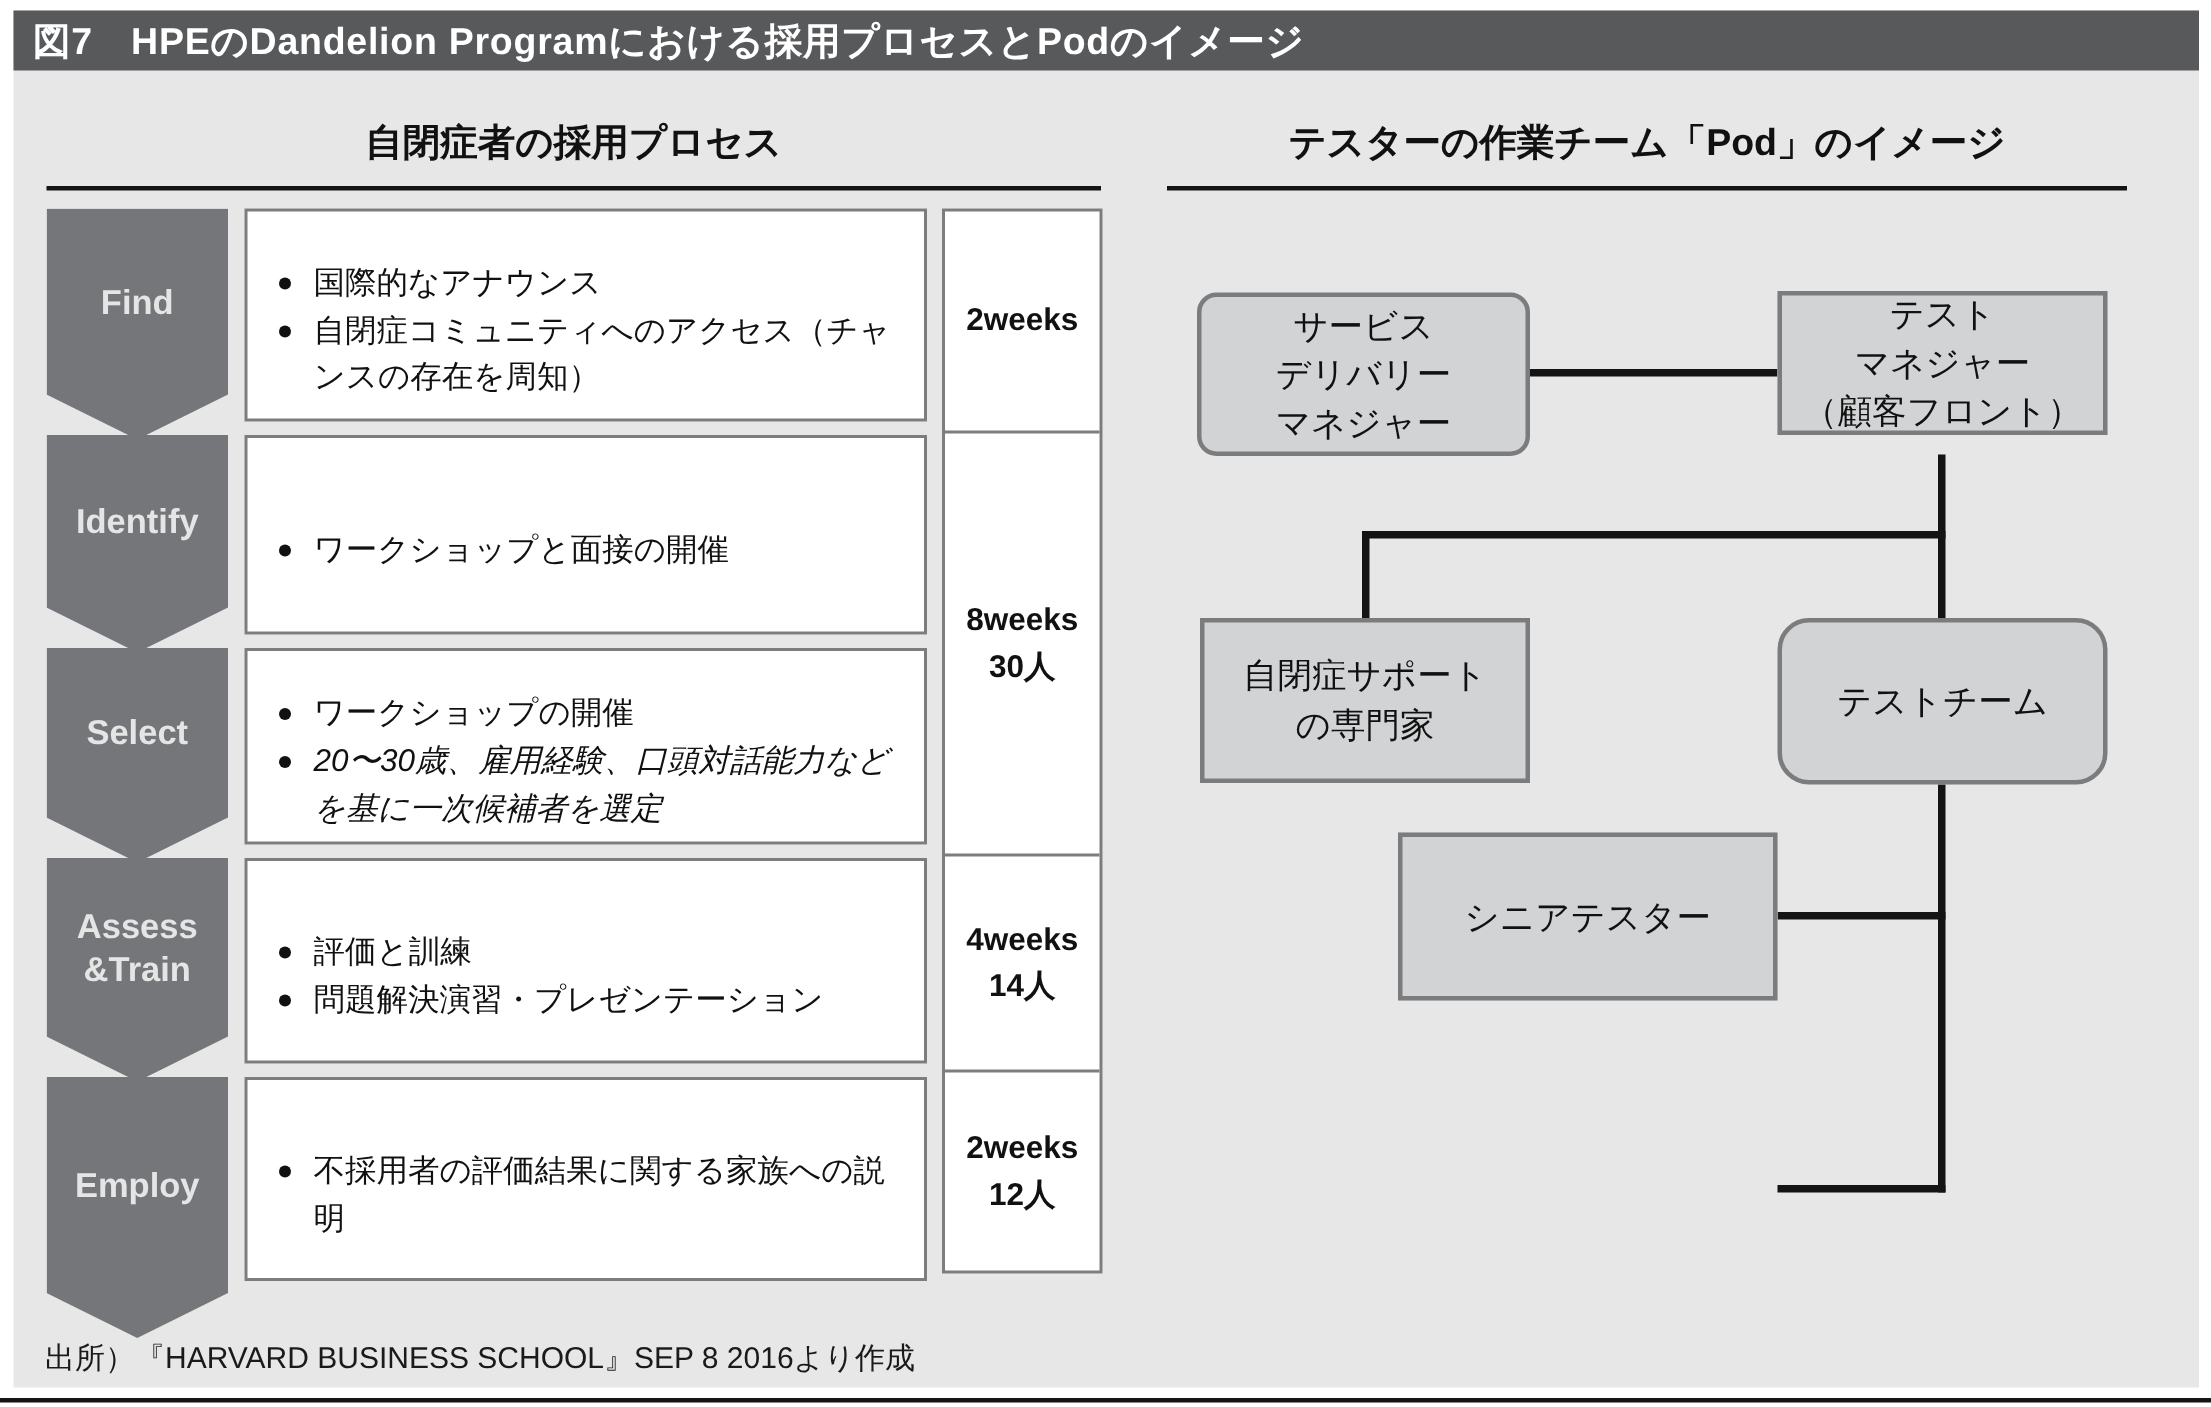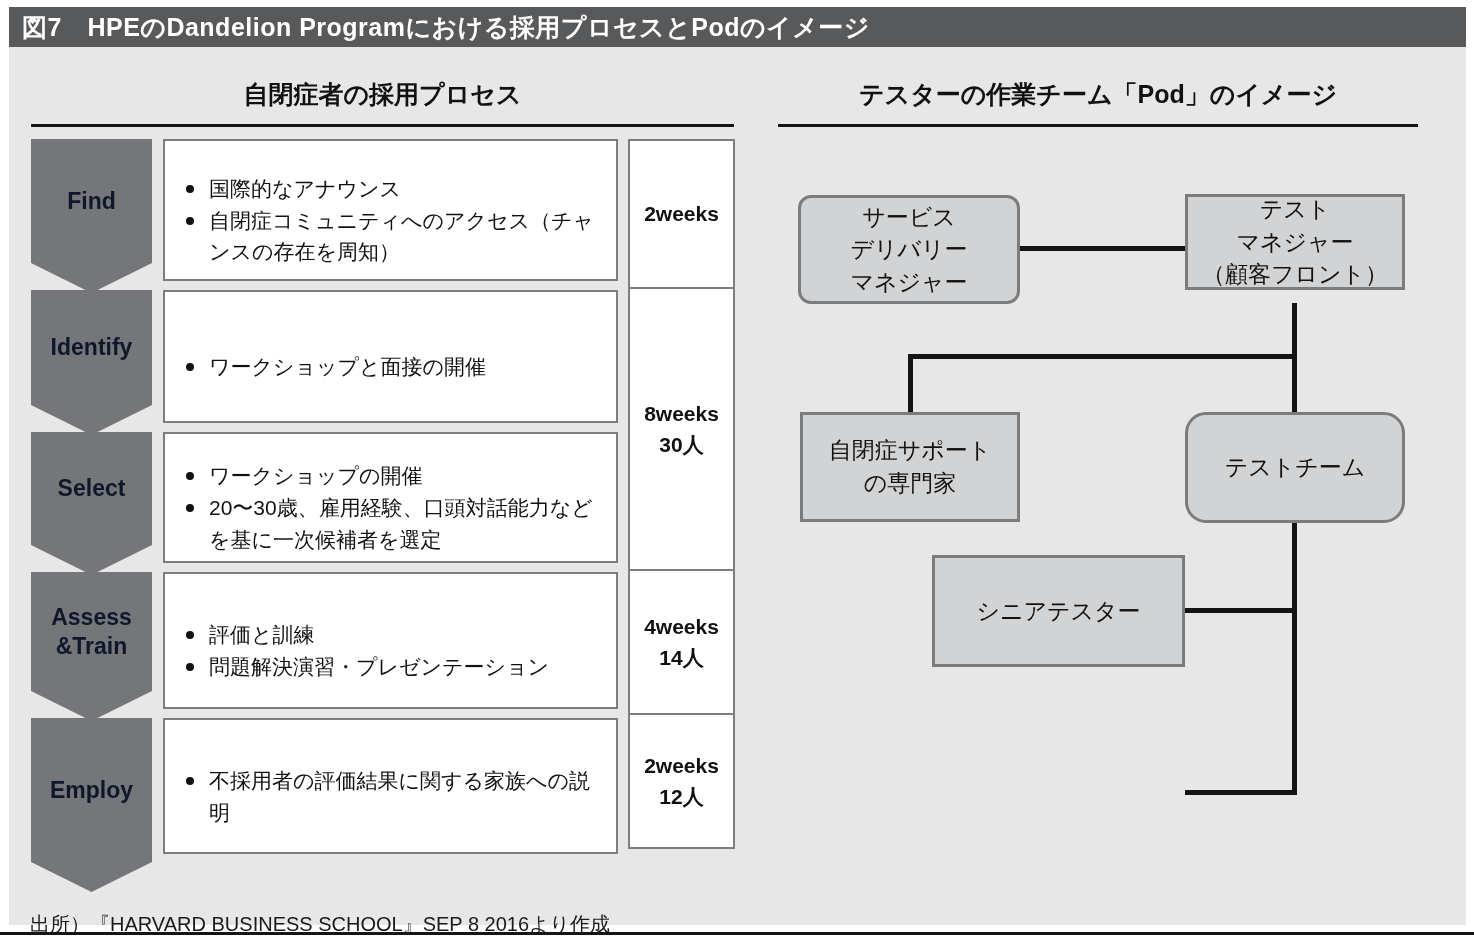--- a/index.html
+++ b/index.html
@@ -16,21 +16,21 @@
                  padding-bottom:13px; border-bottom:3px solid #151515; }
   .heading-left  { left:31px;  width:703px; }
   .heading-right { left:778px; width:640px; }
 
   
   .process { position:absolute; left:31px; top:139px; width:704px; height:716px; }
   .prow { position:absolute; left:0; width:704px; }
   .stage-arrow { position:absolute; left:0; width:121px; background:#747679;
                  clip-path:polygon(0 0, 100% 0, 100% calc(100% - 30px), 50% 100%, 0 calc(100% - 30px));
                  display:flex; align-items:center; justify-content:center; }
-  .stage-arrow span { color:#0f172a; font-weight:bold; font-size:23px; text-align:center;
+  .stage-arrow span { color:#e5e5e5; font-weight:bold; font-size:23px; text-align:center;
                       white-space:pre-line; line-height:1.25; padding-bottom:30px; }
   .pbox { position:absolute; left:132px; width:455px; height:100%; background:#ffffff;
           border:2px solid #7c7d7f; display:flex; flex-direction:column; justify-content:center;
           padding:10px 12px 10px 14px; }
   .pbox ul { list-style:none;margin-top:21px; }
   .pbox li { position:relative; font-size:21px; line-height:1.52; padding-left:30px; }
   .pbox li::before { content:""; position:absolute; left:7px; top:0.58em; width:8px; height:8px;
                      border-radius:50%; background:#111; }
 
   .weeks-col { position:absolute; left:597px; top:0; width:107px; height:710px;
@@ -88,21 +88,21 @@
       </div>
     </div>
 
     <div class="prow" style="top:293px; height:131px;">
       <div class="stage-arrow" style="height:143px;">
         <span style="white-space: pre-line;">Select</span>
       </div>
       <div class="pbox">
         <ul>
           <li style="white-space: pre-line;">ワークショップの開催</li>
-          <li style="white-space: pre-line;">20〜30歳、雇用経験、口頭対話能力などを基に一次候補者を選定</li>
+          <li style="white-space: pre-line; font-style: italic;">20〜30歳、雇用経験、口頭対話能力などを基に一次候補者を選定</li>
         </ul>
       </div>
     </div>
 
     <div class="prow" style="top:433px; height:137px;">
       <div class="stage-arrow" style="height:149px;">
         <span style="white-space: pre-line;">Assess
 &amp;Train</span>
       </div>
       <div class="pbox">
@@ -150,16 +150,16 @@
 マネジャー</div>
     <div class="pod-box" style="left: 445px; top: 64px; width: 220px; height: 96px; white-space: pre-line;">テスト
 マネジャー
 （顧客フロント）</div>
     <div class="pod-box" style="left: 60px; top: 282px; width: 220px; height: 110px; white-space: pre-line;">自閉症サポート
 の専門家</div>
     <div class="pod-box" style="left: 445px; top: 282px; width: 220px; height: 111px; white-space: pre-line; border-radius: 21px;">テストチーム</div>
     <div class="pod-box" style="left: 192px; top: 425px; width: 253px; height: 112px; white-space: pre-line;">シニアテスター</div>
   </div>
 
-  <div class="src" style="white-space: pre-line; margin-top: 19px;">出所）『HARVARD BUSINESS SCHOOL』SEP 8 2016より作成</div>
+  <div class="src" style="white-space: pre-line;">出所）『HARVARD BUSINESS SCHOOL』SEP 8 2016より作成</div>
   <div class="bottom-rule"></div>
 
 </div>
 
 </body></html>

